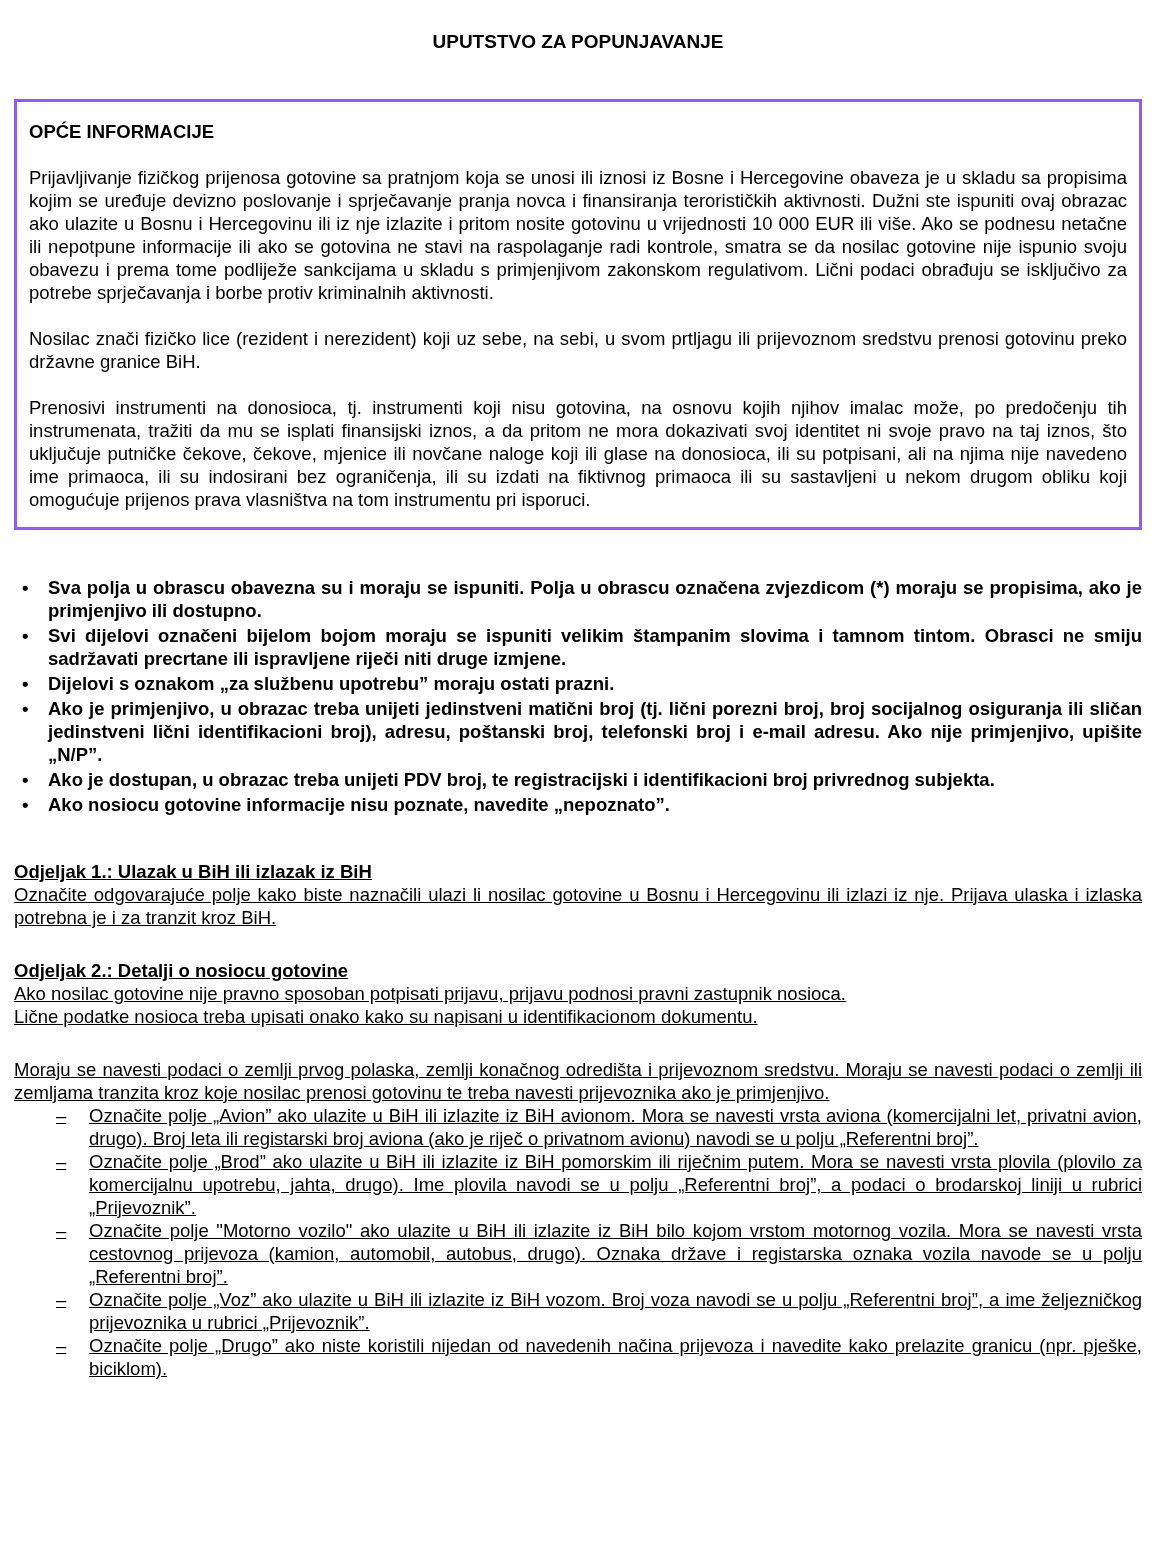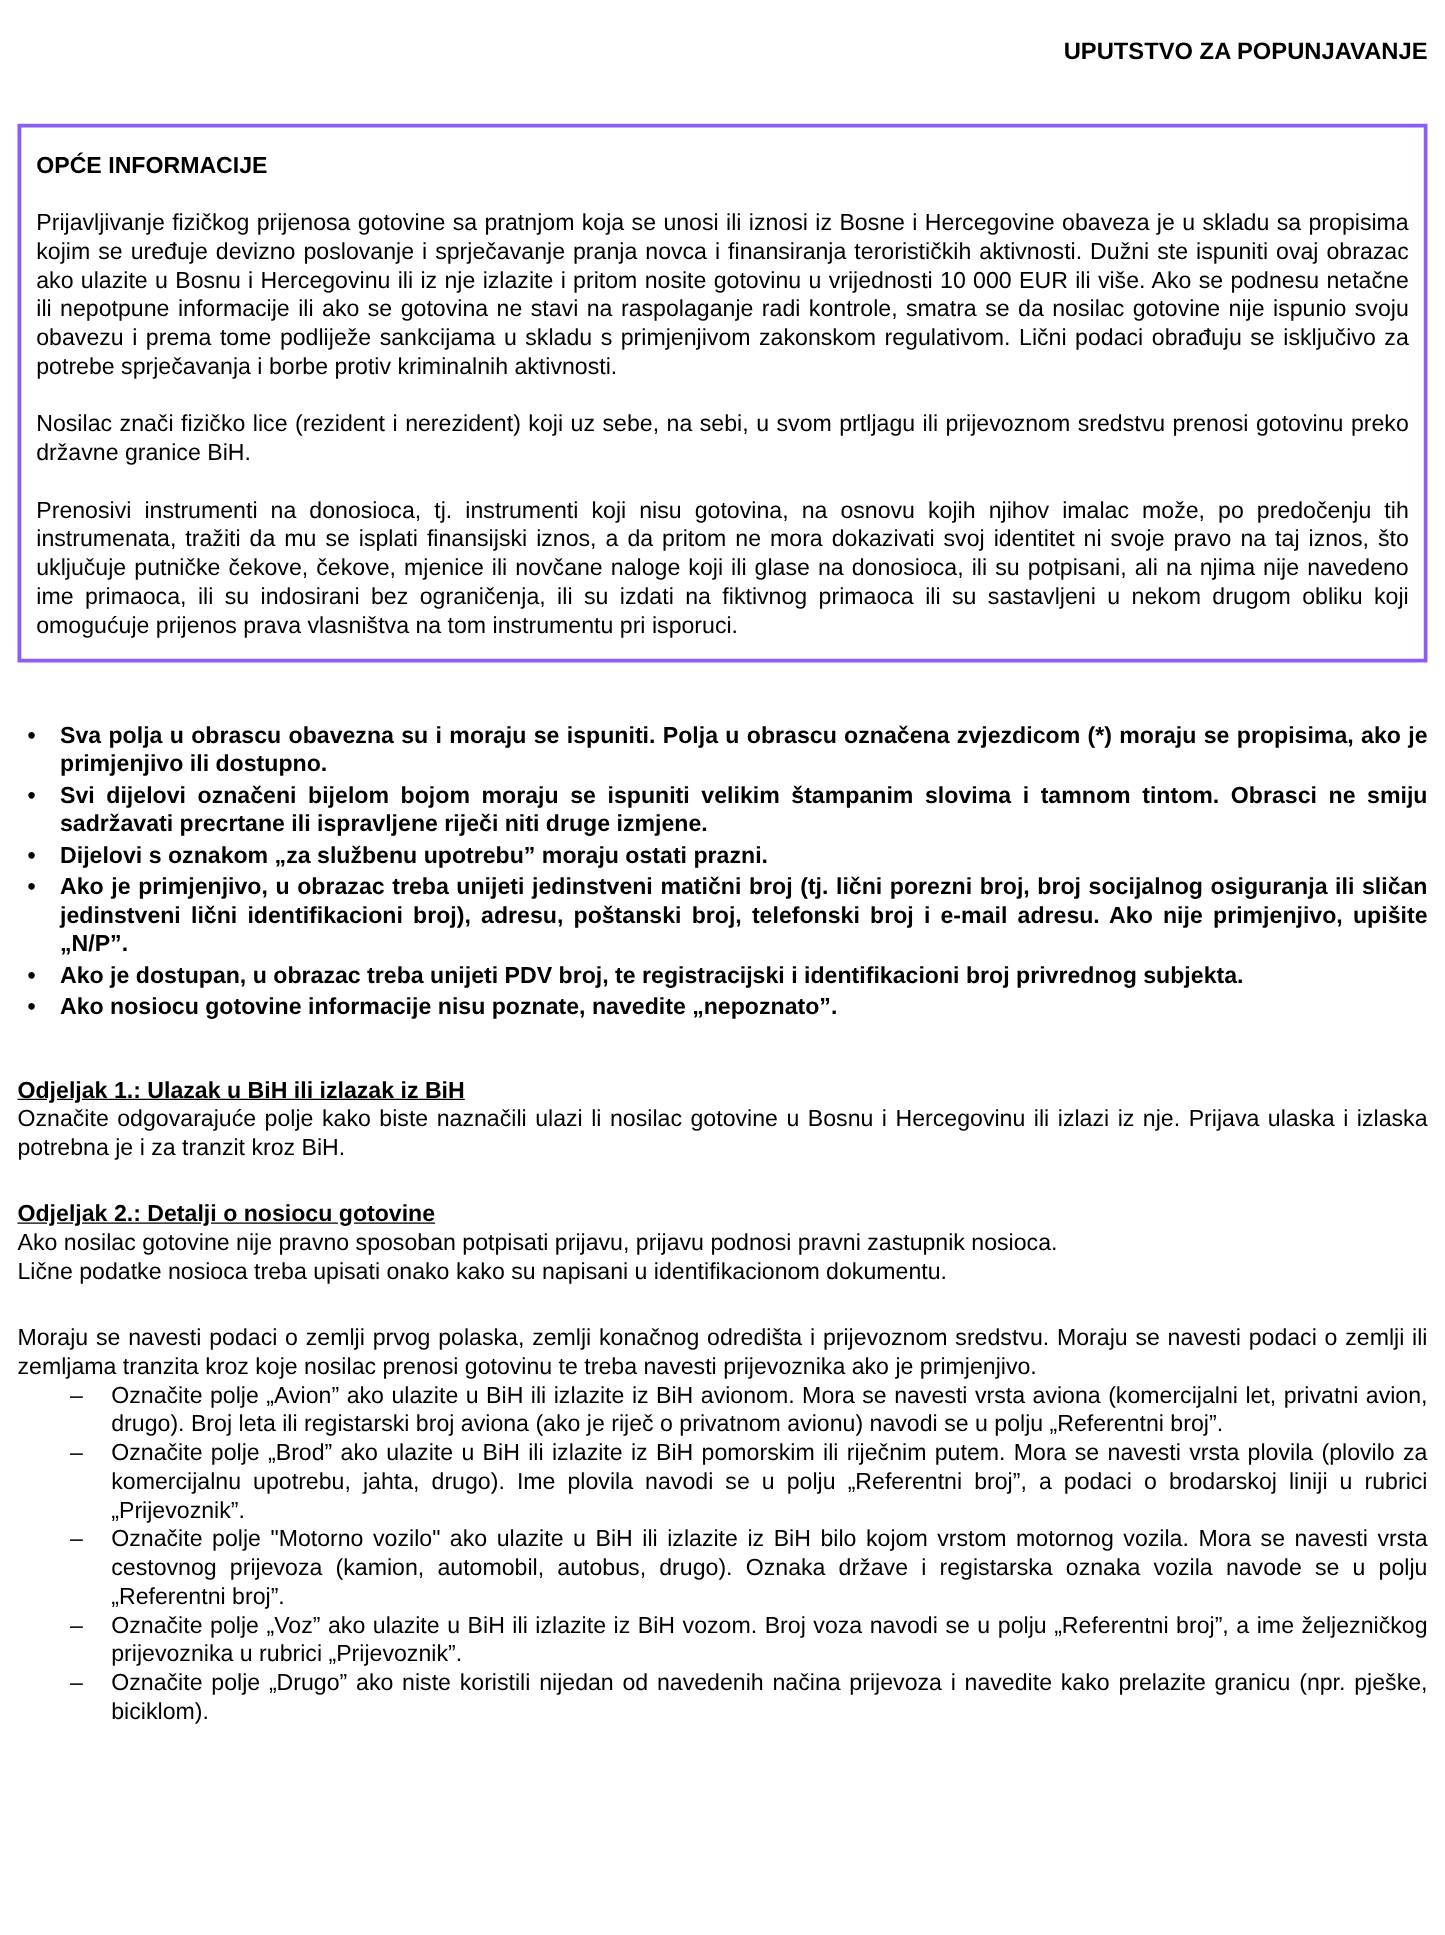--- a/index.html
+++ b/index.html
@@ -9,21 +9,21 @@
     height: 1548px;
     color: #000000;
     font-family: "Liberation Sans", sans-serif;
     font-size: 18.5px;
     line-height: 23px;
     overflow: hidden;
   }
   .page { padding: 30px 14px 0 14px; }
 
   .doc-title {
-    text-align: right;
+    text-align: center;
     font-weight: bold;
     font-size: 19px;
     margin-bottom: 46px;
   }
 
   .info-box {
     border: 3px solid #8b5cf6;
     padding: 18px 12px 16px 12px;
   }
   .info-box .box-heading {
@@ -38,21 +38,21 @@
 
   .bullet-list {
     list-style: none;
     margin-top: 46px;
     font-weight: bold;
   }
   .bullet-item { display: flex; margin-bottom: 2px; }
   .bullet-marker { flex: 0 0 26px; margin-left: 8px; }
   .bullet-text { flex: 1; text-align: justify; }
 
-  .section { margin-top: 30px; }
+  .section { margin-top: 30px; text-decoration: underline; }
   .section.first { margin-top: 44px; }
   .section-heading {
     font-weight: bold;
     text-decoration: underline;
   }
   .section-para { text-align: justify; }
 
   .dash-list { margin-top: 0; }
   .dash-item { display: flex; }
   .dash-marker { flex: 0 0 33px; margin-left: 42px; }

